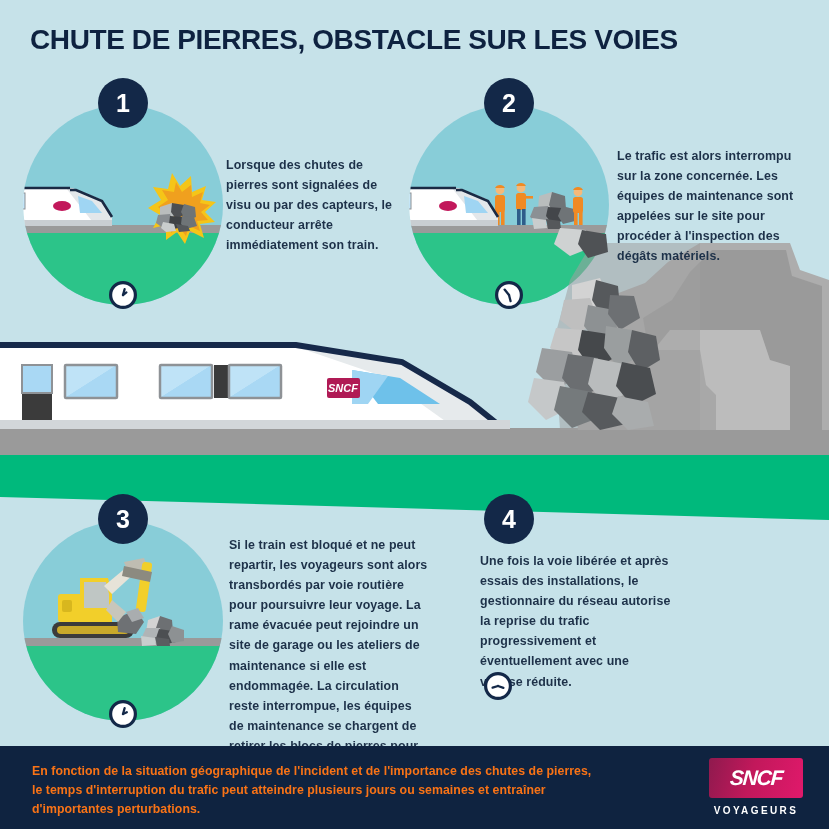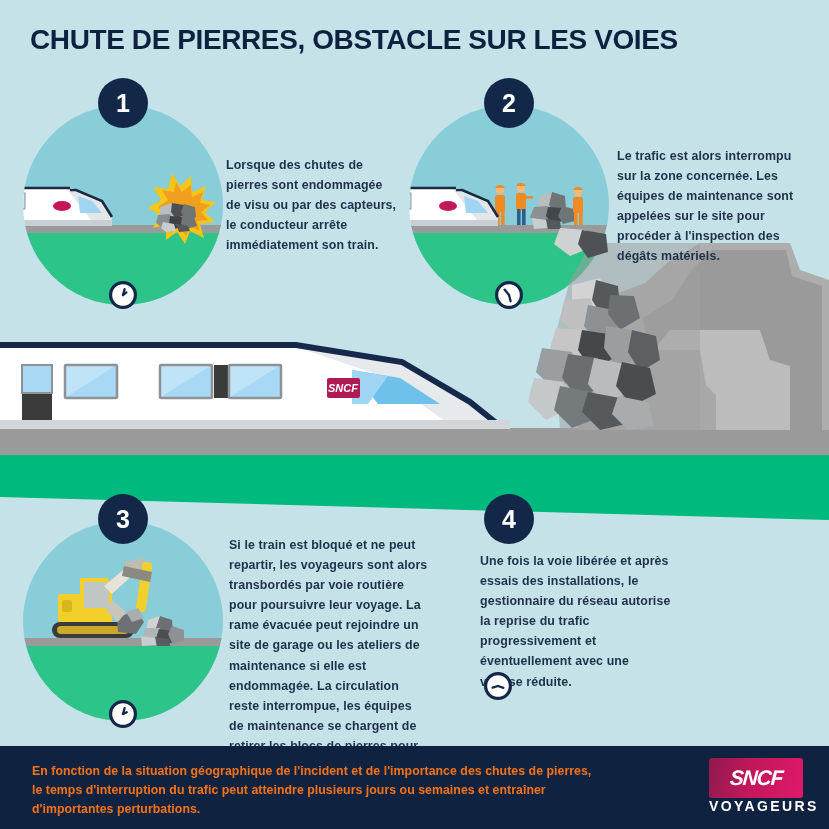--- a/index.html
+++ b/index.html
@@ -116,22 +116,23 @@
   #sncf-mark-text {
     color: #ffffff;
     font-size: 21px;
     font-weight: bold;
     font-style: italic;
     letter-spacing: -1.2px;
     font-family: "Liberation Sans", sans-serif;
     transform: skewX(-4deg);
   }
   #sncf-sub {
+    margin-top: 7px;
     color: #ffffff;
-    font-size: 14px;
+    font-size: 10px;
     font-weight: bold;
     letter-spacing: 2.4px;
     font-family: "Liberation Sans", sans-serif;
   }
 </style>
 </head>
 <body>
 
 <div id="infographic">
 
@@ -350,21 +351,21 @@
       </g>
     </g>
 
   </svg>
 
   <div class="num-badge" id="badge-1">1</div>
   <div class="num-badge" id="badge-2">2</div>
   <div class="num-badge" id="badge-3">3</div>
   <div class="num-badge" id="badge-4">4</div>
 
-  <div class="step-text" id="text-1">Lorsque des chutes de pierres sont endommagée de visu ou par des capteurs, le conducteur arrête immédiatement son train.</div>
+  <div class="step-text" id="text-1">Lorsque des chutes de pierres sont signalées de visu ou par des capteurs, le conducteur arrête immédiatement son train.</div>
   <div class="step-text" id="text-2">Le trafic est alors interrompu sur la zone concernée. Les équipes de maintenance sont appelées sur le site pour procéder à l'inspection des dégâts matériels.</div>
   <div class="step-text" id="text-3">Si le train est bloqué et ne peut repartir, les voyageurs sont alors transbordés par voie routière pour poursuivre leur voyage. La rame évacuée peut rejoindre un site de garage ou les ateliers de maintenance si elle est endommagée. La circulation reste interrompue, les équipes de maintenance se chargent de retirer les blocs de pierres pour libérer la voie.</div>
   <div class="step-text" id="text-4">Une fois la voie libérée et après essais des installations, le gestionnaire du réseau autorise la reprise du trafic progressivement et éventuellement avec une vitesse réduite.</div>
 
   <svg class="clock" id="clock-1" viewBox="0 0 28 28">
     <circle cx="14" cy="14" r="12.4" fill="#ffffff" stroke="#132848" stroke-width="3.2"></circle>
     <path d="M 14,14 L 15.6,8.2" stroke="#132848" stroke-width="2.3" stroke-linecap="round" fill="none"></path>
     <path d="M 14,14 L 17.4,11.4" stroke="#132848" stroke-width="2.3" stroke-linecap="round" fill="none"></path>
   </svg>
   <svg class="clock" id="clock-2" viewBox="0 0 28 28">

